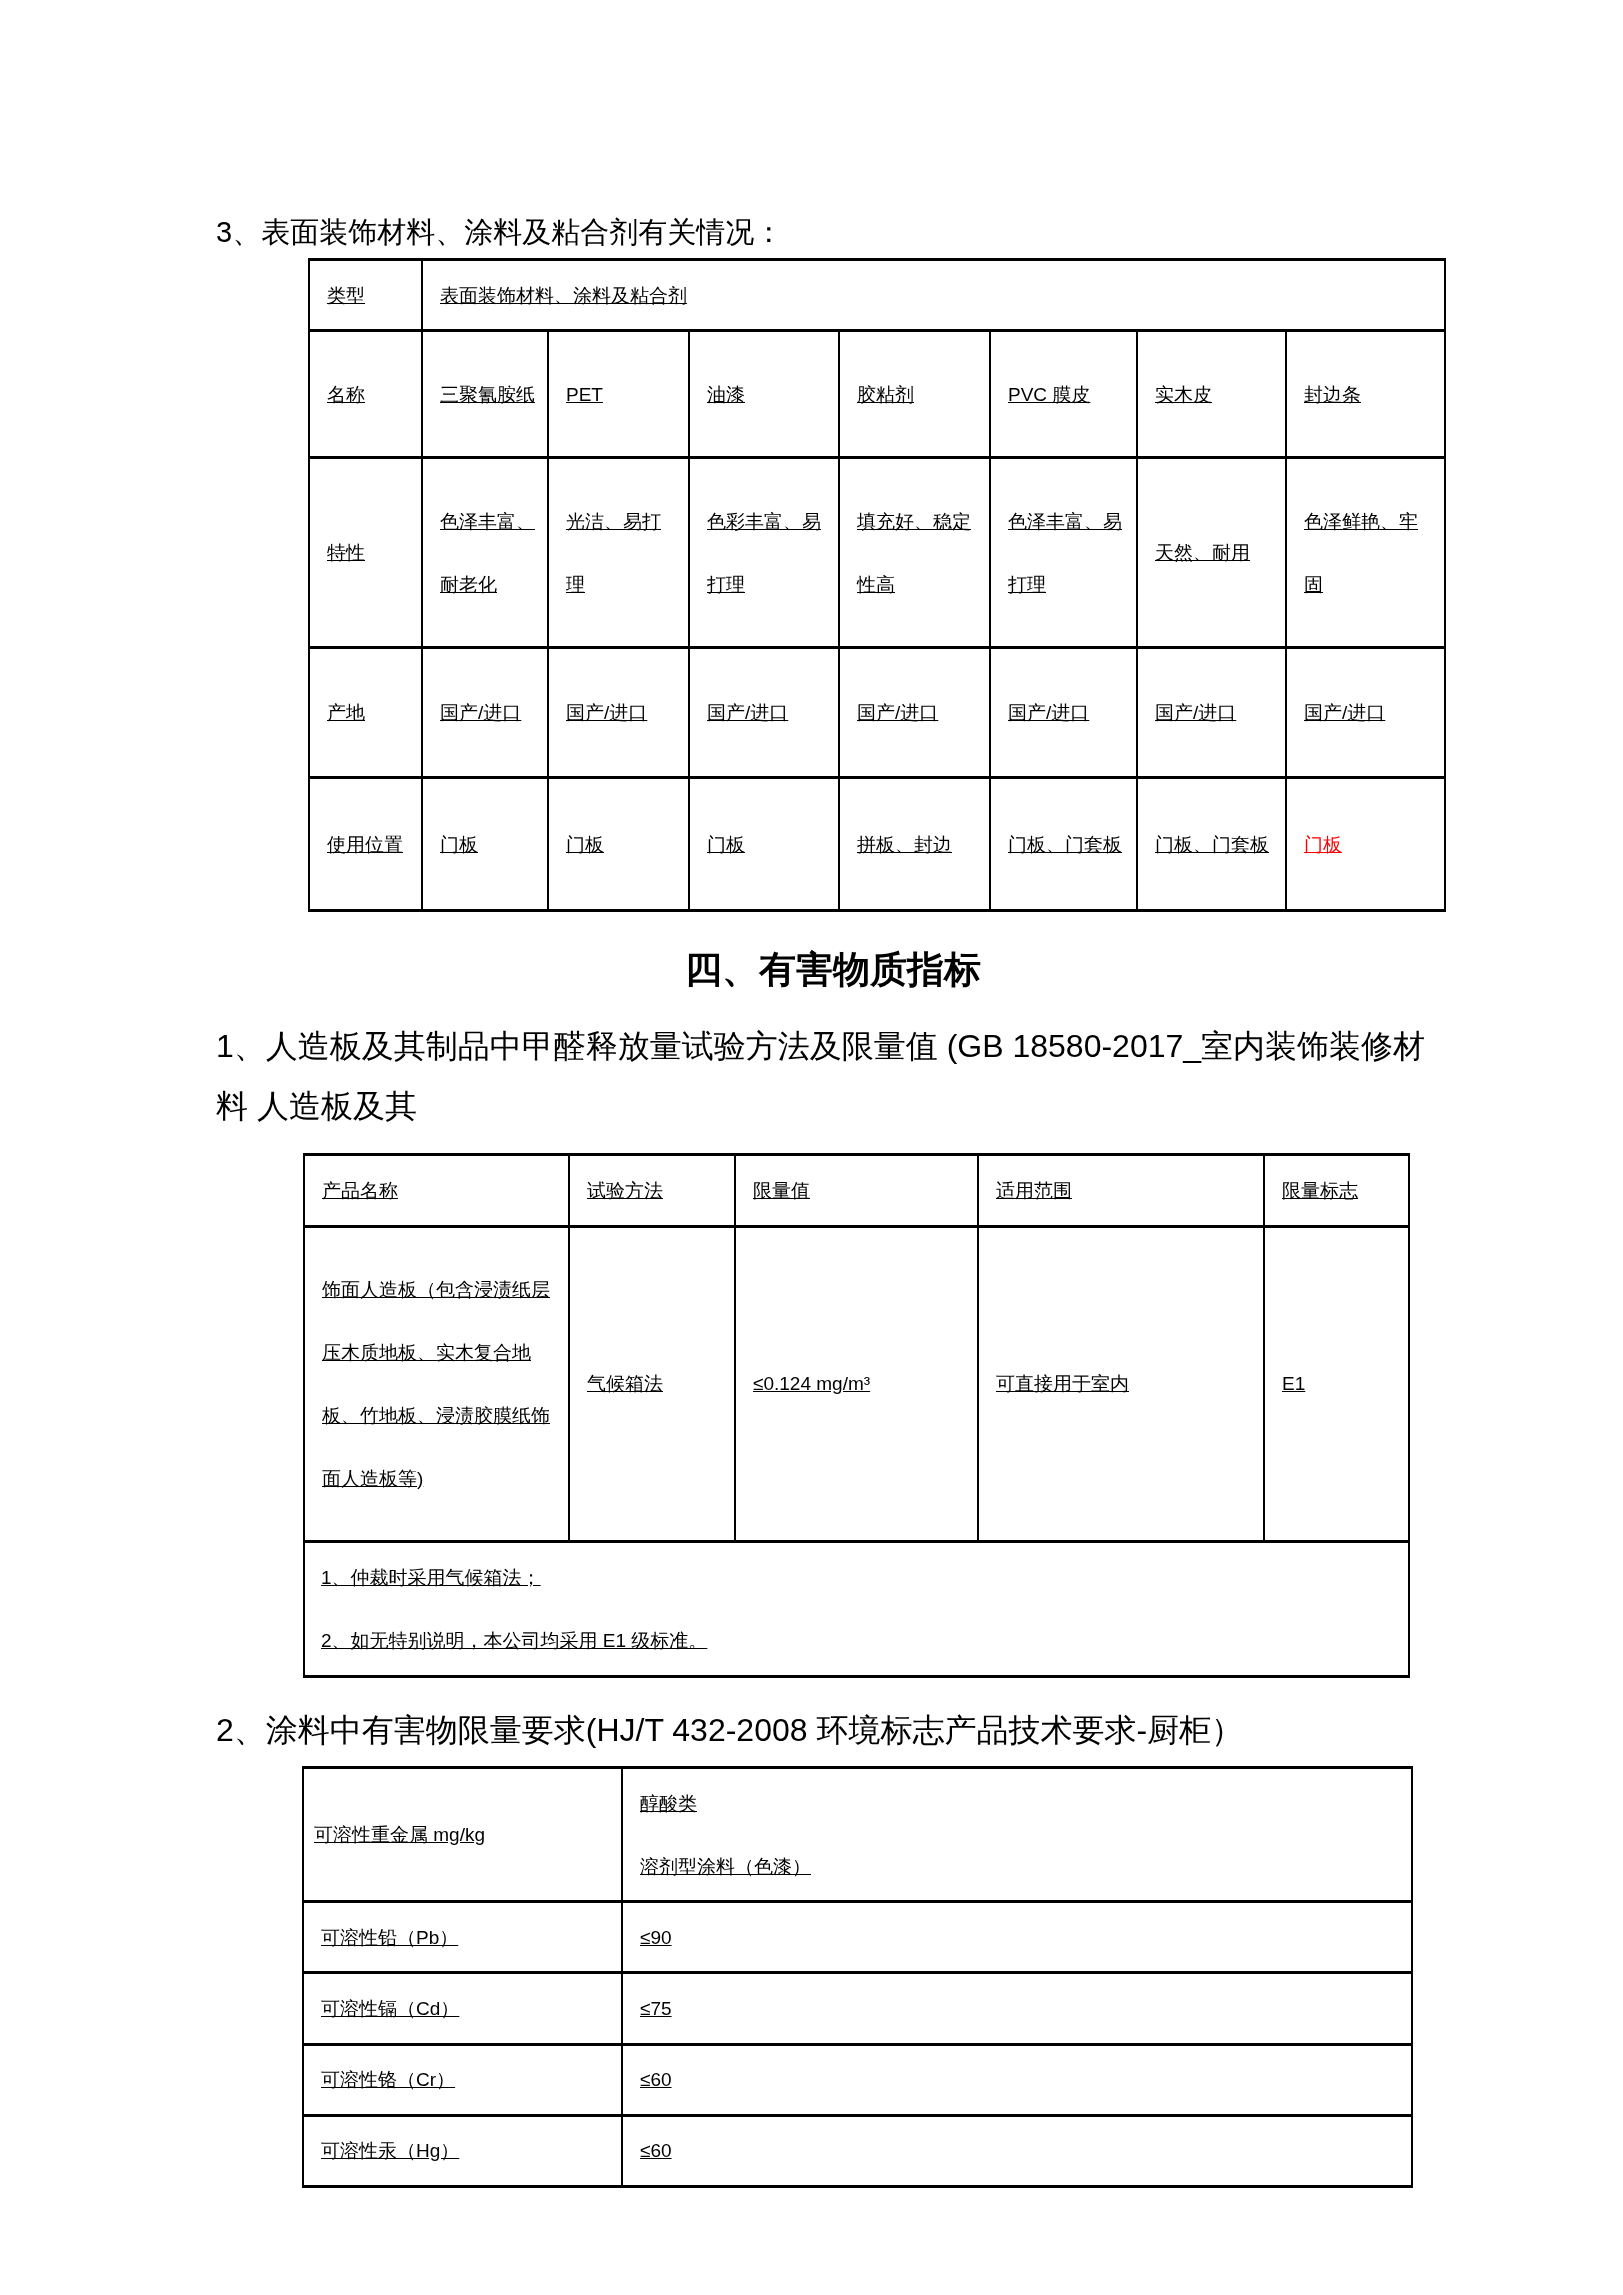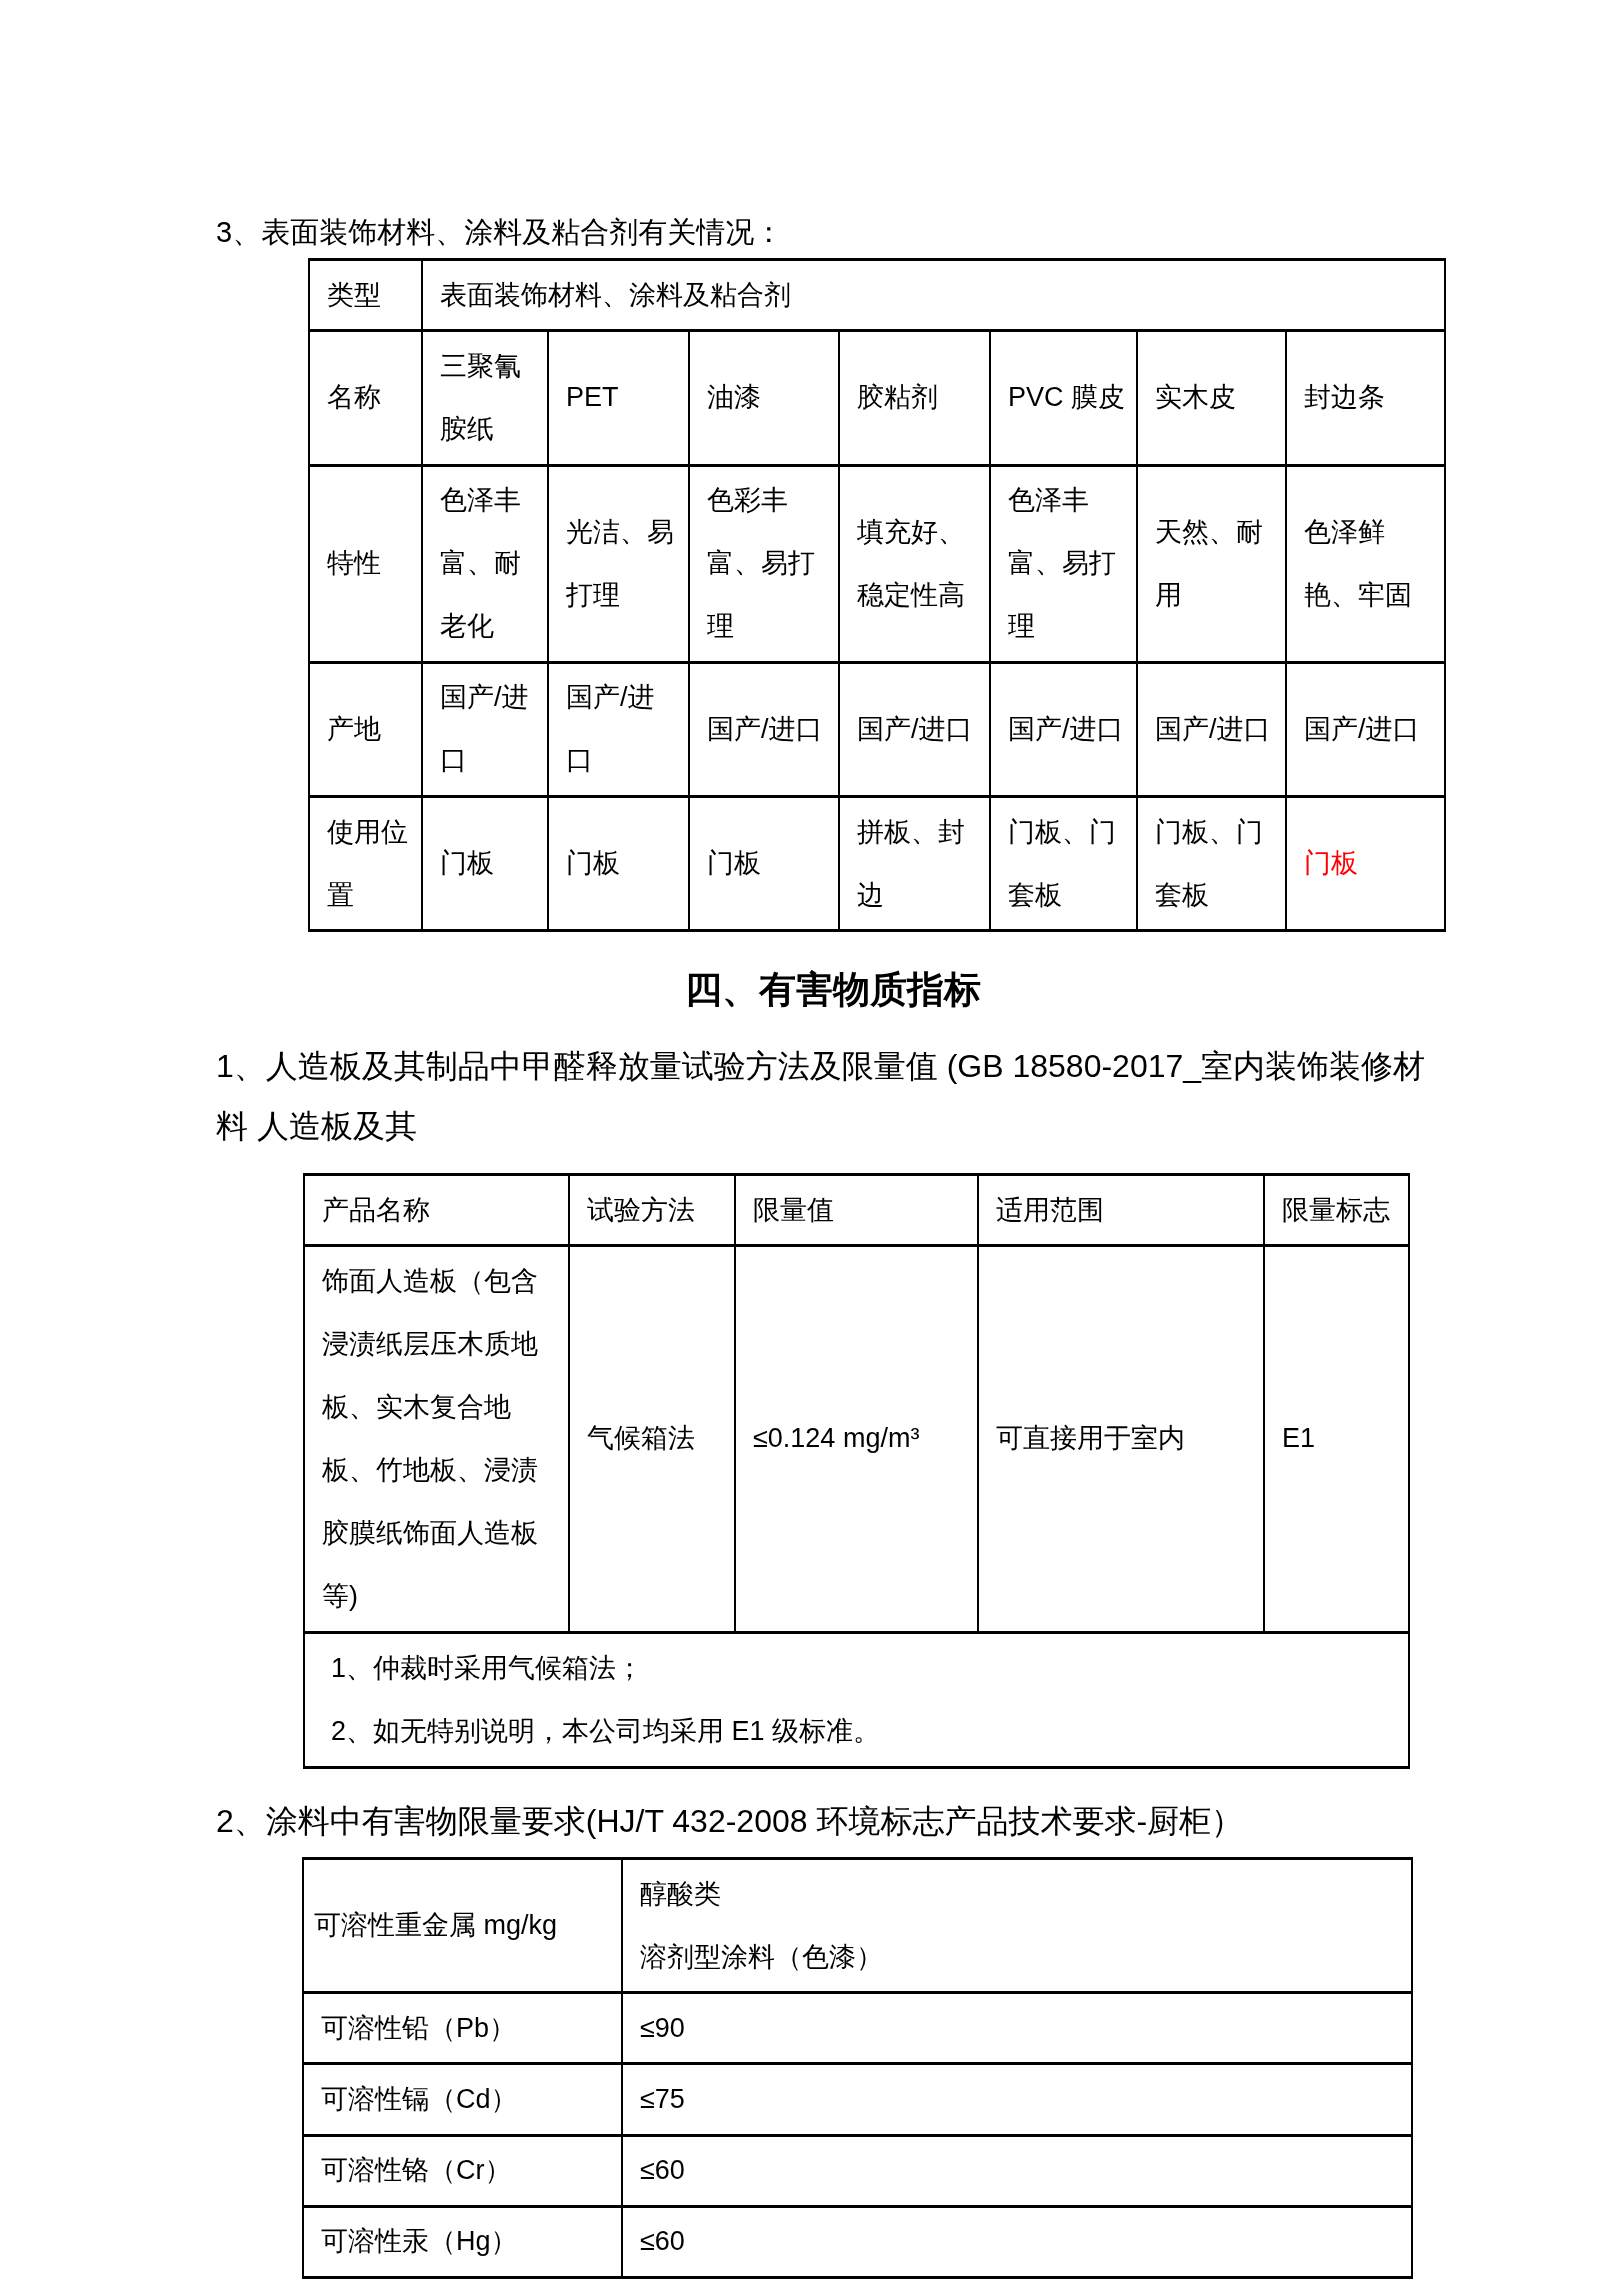--- a/index.html
+++ b/index.html
@@ -13,31 +13,32 @@
 
   .doc-line{font-size:29px;line-height:34px;white-space:nowrap;}
 
   table{border-collapse:collapse;table-layout:fixed;}
   td{
     border:2px solid #000;
     border-top-width:3.3px;border-bottom-width:3.3px;
     padding:2.6px 9.2px 2.6px 17px;
     line-height:63px;
     vertical-align:middle;
-    font-size:27px;
+    font-size:19px;
     word-break:normal;
     overflow:hidden;
+    text-decoration:underline;
   }
   .nowrap{white-space:nowrap;}
 
   
   .t1{width:1135px;margin:9.2px 0 0 92px;}
   
   .t2{width:1105px;margin:17px 0 0 87px;border-radius:27px;}
-  .t2 .notes-cell{padding-left:26px;}
+  .t2 .notes-cell{padding-left:16px;}
   
   .t3{width:1110px;margin:6.5px 0 0 86px;}
   .t3 .hm-head-left{padding-left:10px;}
 
   .section-heading{
     margin:37px 0 0 3.9px;
     font-size:37px;font-weight:700;line-height:41px;white-space:nowrap;text-align:center;
   }
   .para{margin:26px 0 0 0;font-size:32px;line-height:60px;}
   .para .l2{margin-left:44px;}

